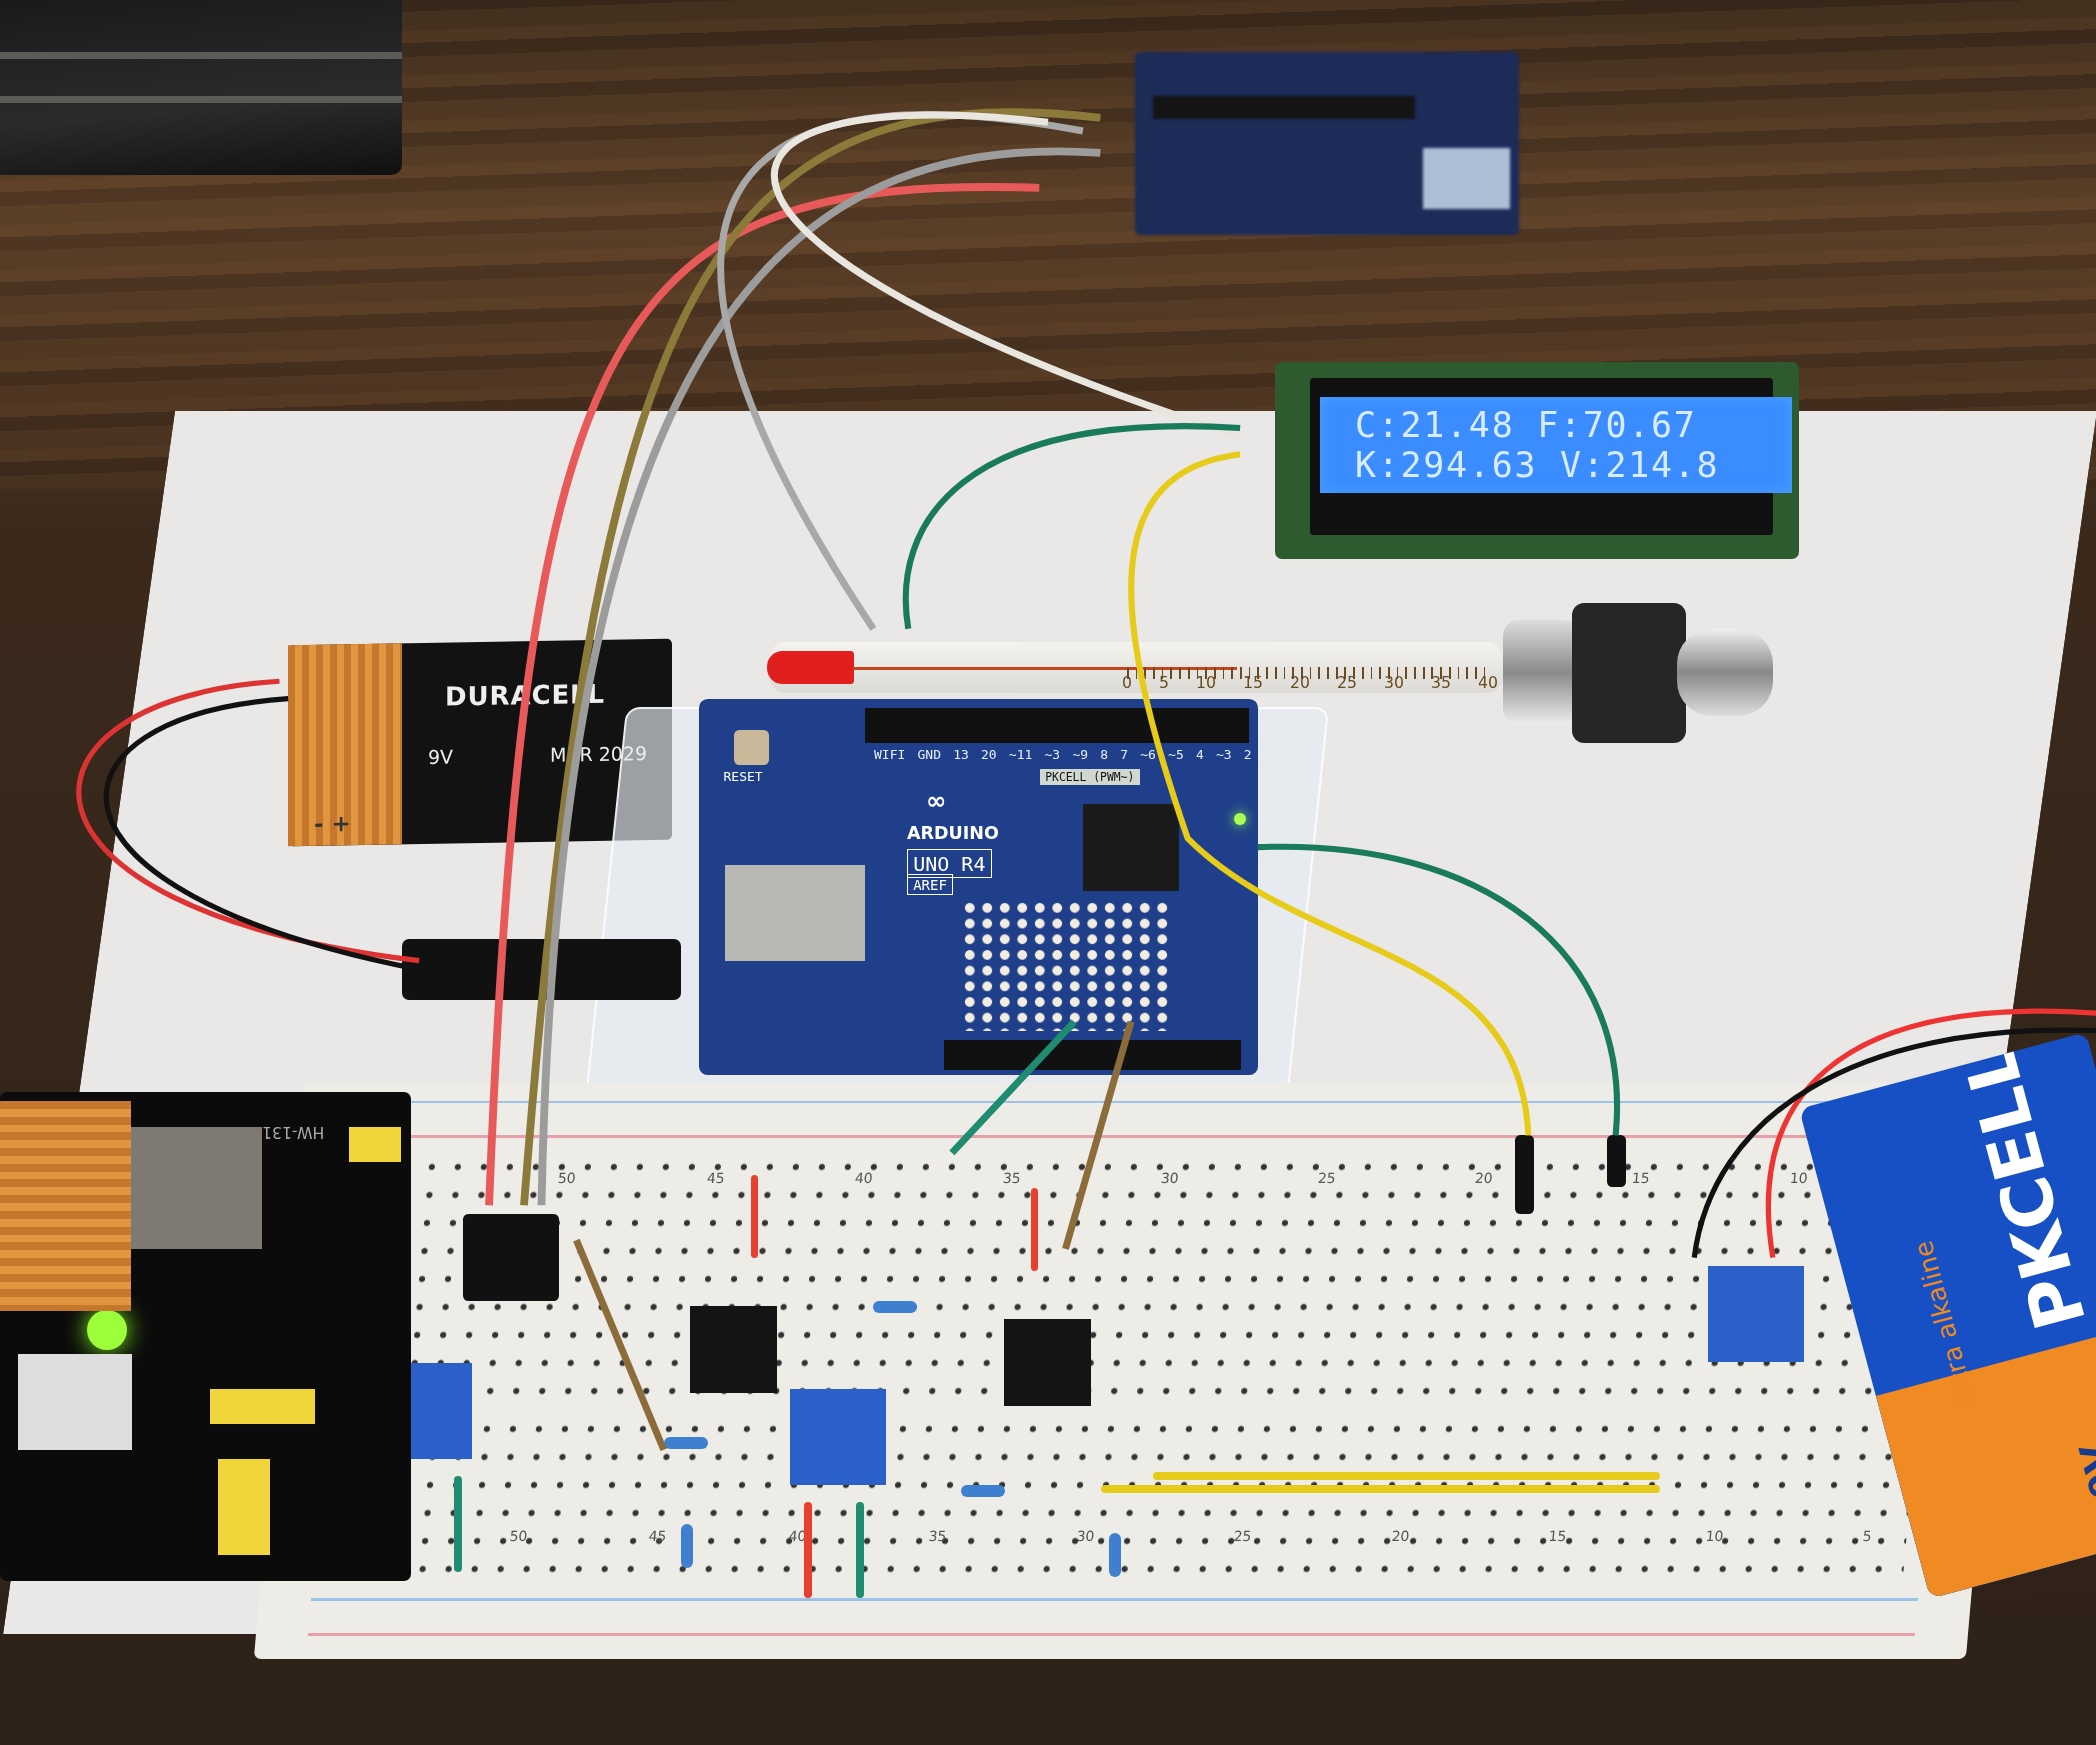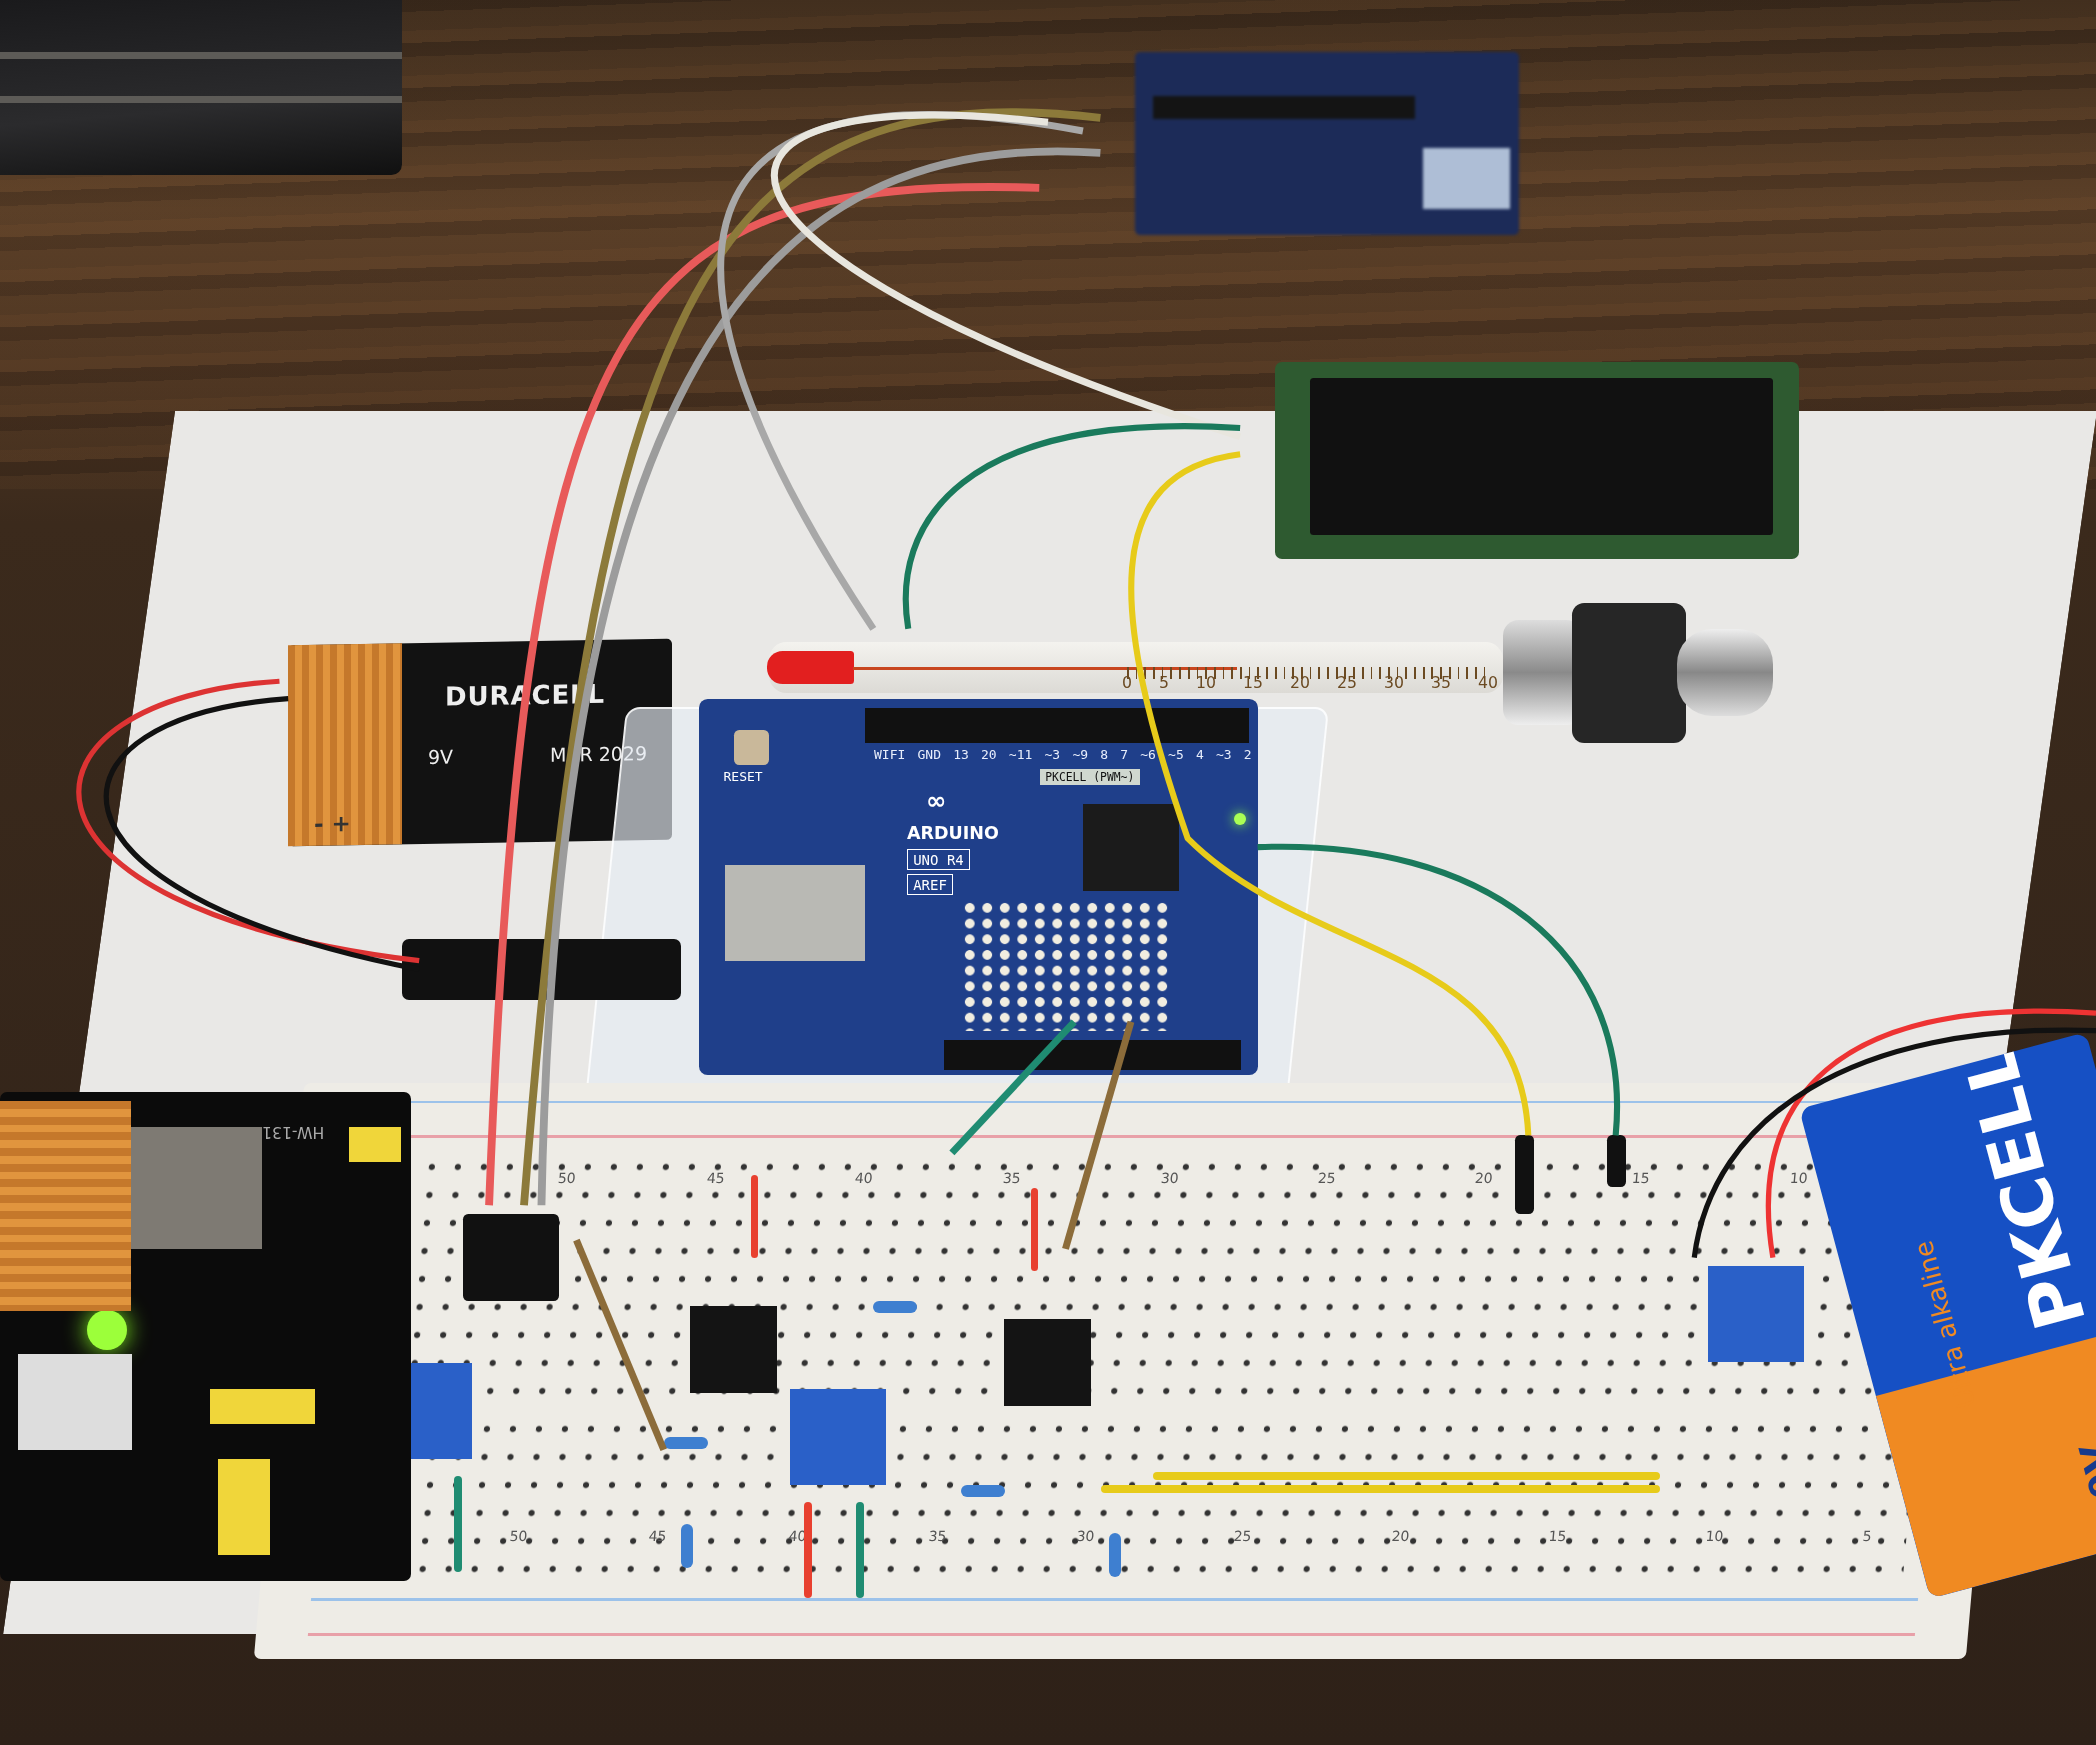--- a/index.html
+++ b/index.html
@@ -50,21 +50,21 @@
   .pkcell .sub{position:absolute;left:52px;top:332px;color:#f08a22;font-size:26px;transform:rotate(-90deg);transform-origin:left top;white-space:nowrap;}
   .pkcell .v{position:absolute;left:140px;top:411px;color:#173a8c;font-size:37px;font-weight:bold;transform:rotate(-90deg);transform-origin:left top;white-space:nowrap;}
   
   .case{left:603px;top:707px;width:699px;height:437px;background:rgba(230,236,245,.65);border:2.6px solid rgba(255,255,255,.8);border-radius:14px;transform:skewX(-6deg);}
   .uno{left:699px;top:699px;width:559px;height:376px;background:#1f3f8a;border-radius:8.7px;}
   .uno .hdr-top{position:absolute;left:166px;top:8.7px;width:384px;height:35px;background:#111;}
   .uno .pinlab{position:absolute;left:175px;top:48px;display:flex;gap:12.2px;color:#e8eefc;font-size:13px;font-family:"DejaVu Sans Mono",monospace;}
   .uno .dig{position:absolute;left:341px;top:70px;background:#d0d8cf;color:#111;font-size:11.4px;padding:0.9px 5.2px;font-family:"DejaVu Sans Mono",monospace;}
   .uno .logo{position:absolute;left:227px;top:87px;color:#fff;font-size:24.5px;font-weight:bold;}
   .uno .brand{position:absolute;left:208px;top:124px;color:#fff;font-size:17.5px;font-weight:bold;}
-  .uno .model{position:absolute;left:208px;top:150px;border:1.7px solid #fff;color:#fff;font-size:14px;padding:1.7px 5.2px;font-family:"DejaVu Sans Mono",monospace;}
+  .uno .model{position:absolute;left:208px;top:150px;border:1.7px solid #fff;color:#fff;font-size:20px;padding:1.7px 5.2px;font-family:"DejaVu Sans Mono",monospace;}
   .uno .wifi{position:absolute;left:208px;top:175px;border:1.7px solid #fff;color:#fff;font-size:14px;padding:1.7px 5.2px;font-family:"DejaVu Sans Mono",monospace;}
   .uno .reset{position:absolute;left:24.5px;top:70px;color:#fff;font-size:13px;font-family:"DejaVu Sans Mono",monospace;}
   .uno .btn{position:absolute;left:35px;top:31px;width:35px;height:35px;background:#c9b89a;border-radius:5.2px;}
   .uno .mcu{position:absolute;left:384px;top:105px;width:96px;height:87px;background:#1b1b1b;}
   .uno .esp{position:absolute;left:26px;top:166px;width:140px;height:96px;background:#b9b9b4;}
   .uno .matrix{position:absolute;left:262px;top:201px;width:210px;height:131px;
     background:radial-gradient(circle,#f1ede0 4.4px,transparent 5.2px) 0 0/17.5px 15.7px;}
   .uno .hdr-bot{position:absolute;left:245px;top:341px;width:297px;height:30px;background:#111;}
   .uno .led{position:absolute;left:535px;top:114px;width:12.2px;height:12.2px;border-radius:50%;background:#aaff55;box-shadow:0 0 12.2px #8f4;}
   .jack{left:402px;top:939px;width:279px;height:61px;background:#111;border-radius:7px;}
@@ -97,20 +97,24 @@
 </div>
 <div class="abs bgboard">
   <div class="hdr"></div>
   <div class="usb"></div>
 </div>
 
 <div class="abs paper"></div>
 
 <div class="abs lcd">
   <div class="bezel"></div>
+  <div class="screen">
+    <div class="line">C:21.48 F:70.67</div>
+    <div class="line">K:294.63 V:214.8</div>
+  </div>
 </div>
 
 <div class="abs thermo">
   <div class="bulb"></div>
   <div class="col"></div>
   <div class="ticks"></div>
   <div class="labels">
     <span>0</span>
     <span>5</span>
     <span>10</span>

